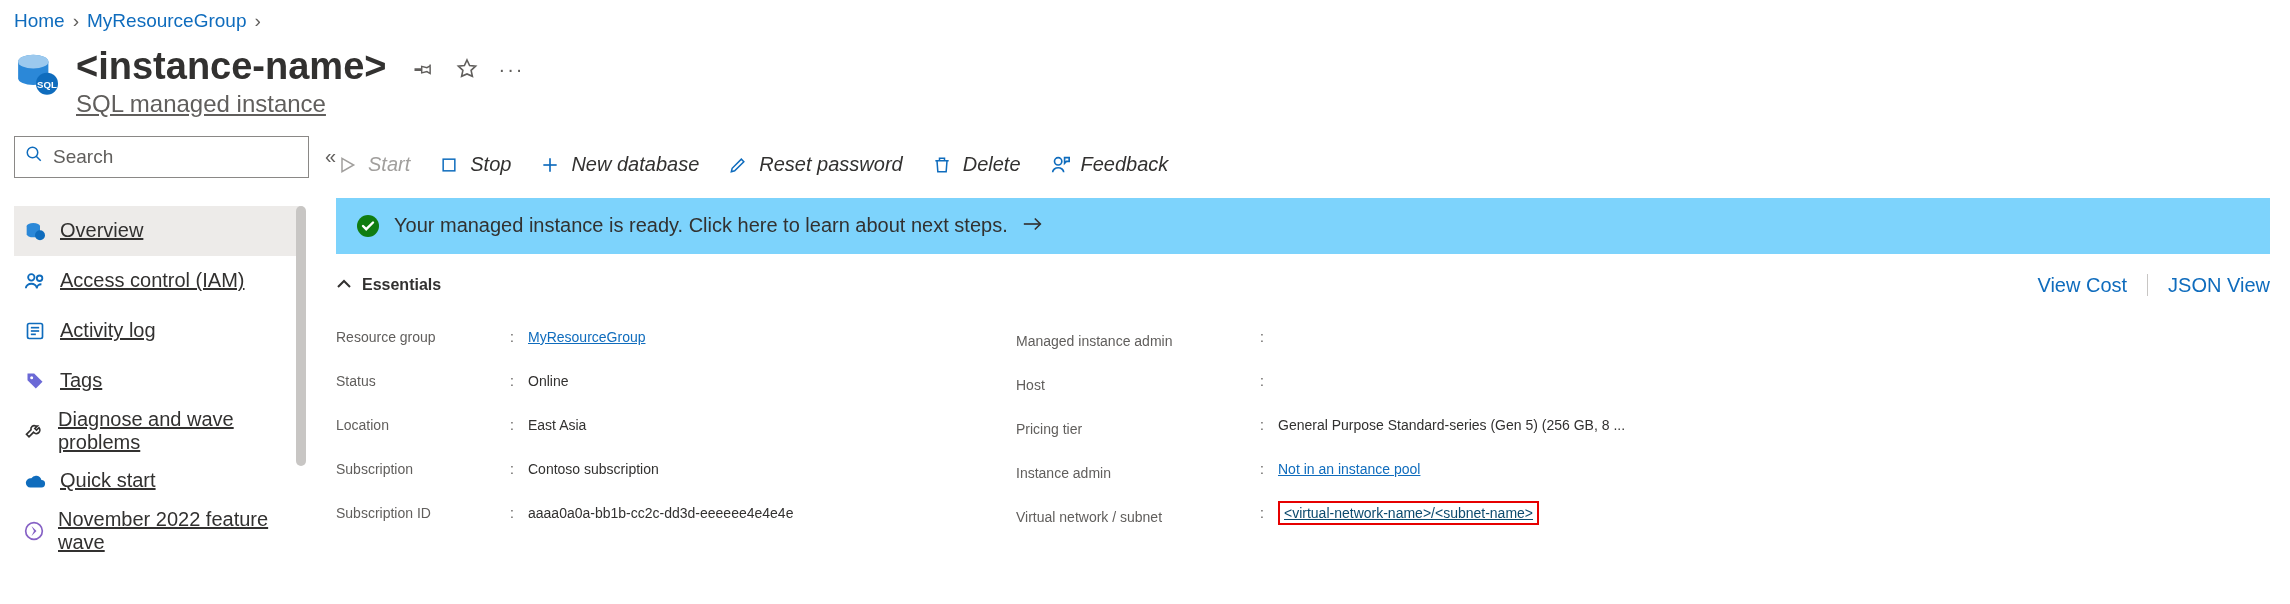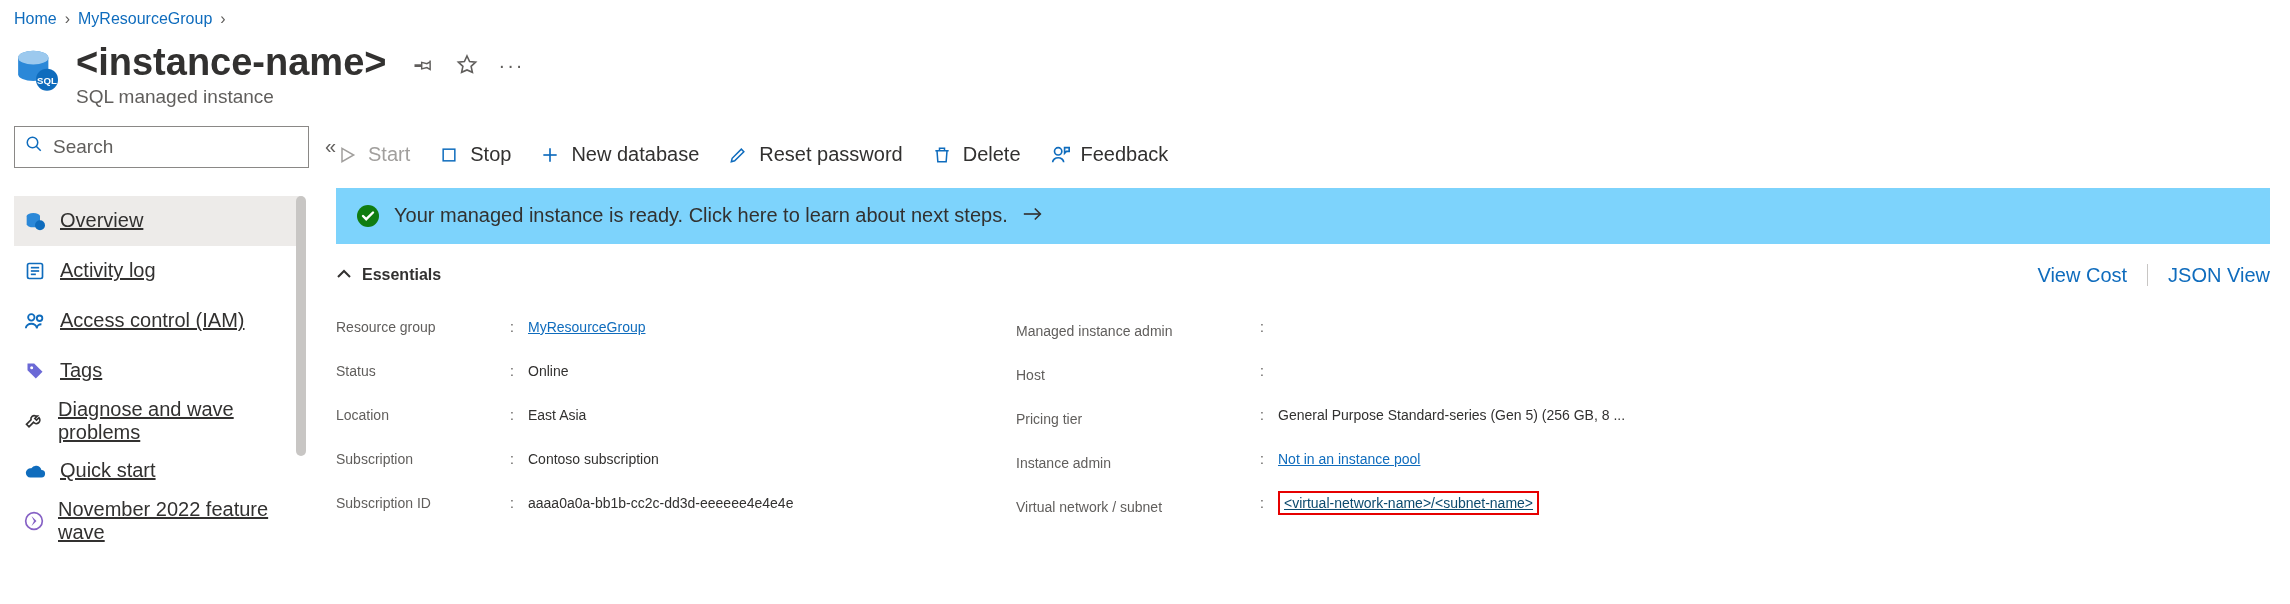--- a/index.html
+++ b/index.html
@@ -1,27 +1,27 @@
 <!DOCTYPE html>
 <html><head>
 <meta charset="utf-8">
 <style>
   * { box-sizing: border-box; margin: 0; padding: 0; font-family: "Segoe UI", -apple-system, sans-serif; }
   body { background: #fff; color: #323130; width: 2290px; height: 604px; overflow: hidden; font-size: 20px; }
 
   
-  .breadcrumb { display: flex; align-items: flex-start; gap: 8px; padding: 10px 14px 14px; font-size: 16px; }
+  .breadcrumb { display: flex; align-items: flex-start; gap: 8px; padding: 10px 14px 14px; font-size: 19px; }
   .breadcrumb a { color: #0f6cbd; text-decoration: none; cursor: pointer; }
   .breadcrumb .sep { color: #605e5c; }
 
   
   .header { display: flex; align-items: flex-start; gap: 18px; padding: 0 14px 18px; }
   .resource-icon { width: 44px; height: 44px; margin-top: 6px; }
   .title-block h1 { font-size: 38px; font-weight: 600; color: #323130; line-height: 1.1; }
-  .title-block .subtitle { font-size: 19px; color: #605e5c; margin-top: 2px; }
+  .title-block .subtitle { font-size: 24px; color: #605e5c; margin-top: 2px; text-decoration: underline; }
   .header-actions { display: flex; align-items: center; gap: 18px; margin-top: 10px; margin-left: 6px; }
   .icon-btn { width: 26px; height: 26px; display: inline-flex; align-items: center; justify-content: center; cursor: pointer; color: #605e5c; }
 
   
   .body-row { display: flex; }
   .sidebar-col { width: 310px; padding: 0 10px 0 14px; position: relative; }
   .main-col { flex: 1; padding: 0 20px 0 26px; }
 
   
   .search-wrap { display: flex; align-items: center; gap: 16px; margin-bottom: 28px; }
@@ -31,21 +31,21 @@
   .collapse-chevron { color: #605e5c; cursor: pointer; font-size: 20px; }
 
   
   .side-list { position: relative; }
   .side-item { display: flex; align-items: center; gap: 14px; height: 50px; padding: 0 10px; cursor: pointer; font-size: 20px; color: #323130; text-decoration: underline; }
   .side-item.selected { background: #edebe9; }
   .side-item .mi { width: 22px; height: 22px; display: inline-flex; align-items: center; justify-content: center; }
   .scroll-thumb { position: absolute; right: -6px; top: 0px; width: 10px; height: 260px; background: #c8c6c4; border-radius: 5px; }
 
   
-  .toolbar { display: flex; align-items: center; gap: 28px; height: 58px; }
+  .toolbar { display: flex; align-items: center; gap: 28px; height: 58px; font-style: italic; }
   .toolbar-item { display: flex; align-items: center; gap: 10px; cursor: pointer; font-size: 20px; color: #323130; }
   .toolbar-item.disabled { color: #a19f9d; cursor: default; }
   .toolbar-item .ti { width: 22px; height: 22px; display: inline-flex; align-items: center; justify-content: center; }
 
   
   .noti { background: #7dd3fc; display: flex; align-items: center; gap: 14px; padding: 16px 20px; margin-top: 4px; font-size: 20px; color: #323130; }
   .noti .check { width: 24px; height: 24px; }
 
   
   .ess-header { display: flex; align-items: center; justify-content: space-between; margin-top: 20px; }
@@ -132,39 +132,39 @@
           <svg width="20" height="20" viewBox="0 0 24 24">
               <ellipse cx="10" cy="6" rx="8" ry="3.5" fill="#2b88d8"></ellipse>
               <path d="M2 6v10a8 3.5 0 0 0 16 0V6" fill="#2b88d8"></path>
               <circle cx="18" cy="17" r="6" fill="#0f6cbd"></circle>
             </svg>
         </span>
         <span>Overview</span>
       </div>
       <div class="side-item">
         <span class="mi ico-blue">
+          <svg width="22" height="22" viewBox="0 0 24 24" fill="none" stroke="#0f6cbd" stroke-width="2">
+              <circle cx="8" cy="8" r="3.5"></circle>
+              <circle cx="17" cy="9" r="3"></circle>
+              <path d="M2 20c0-3 3-5 6-5s6 2 6 5"></path>
+              <path d="M14 20c0-2.5 2-4.5 5-4.5"></path>
+            </svg>
+        </span>
+        <span>Access control (IAM)</span>
+      </div>
+      <div class="side-item">
+        <span class="mi ico-blue">
           <svg width="20" height="20" viewBox="0 0 24 24" fill="#0f6cbd">
               <rect x="3" y="3" width="18" height="18" rx="2" fill="none" stroke="#0f6cbd" stroke-width="2"></rect>
               <line x1="7" y1="8" x2="17" y2="8" stroke="#0f6cbd" stroke-width="2"></line>
               <line x1="7" y1="12" x2="17" y2="12" stroke="#0f6cbd" stroke-width="2"></line>
               <line x1="7" y1="16" x2="13" y2="16" stroke="#0f6cbd" stroke-width="2"></line>
             </svg>
         </span>
         <span>Activity log</span>
-      </div>
-      <div class="side-item">
-        <span class="mi ico-blue">
-          <svg width="22" height="22" viewBox="0 0 24 24" fill="none" stroke="#0f6cbd" stroke-width="2">
-              <circle cx="8" cy="8" r="3.5"></circle>
-              <circle cx="17" cy="9" r="3"></circle>
-              <path d="M2 20c0-3 3-5 6-5s6 2 6 5"></path>
-              <path d="M14 20c0-2.5 2-4.5 5-4.5"></path>
-            </svg>
-        </span>
-        <span>Access control (IAM)</span>
       </div>
       <div class="side-item">
         <span class="mi ico-tag">
           <svg width="20" height="20" viewBox="0 0 24 24" fill="#6b69d6">
               <path d="M3 3h8l10 10-8 8L3 11V3z"></path>
               <circle cx="8" cy="8" r="1.8" fill="#fff"></circle>
             </svg>
         </span>
         <span>Tags</span>
       </div>

